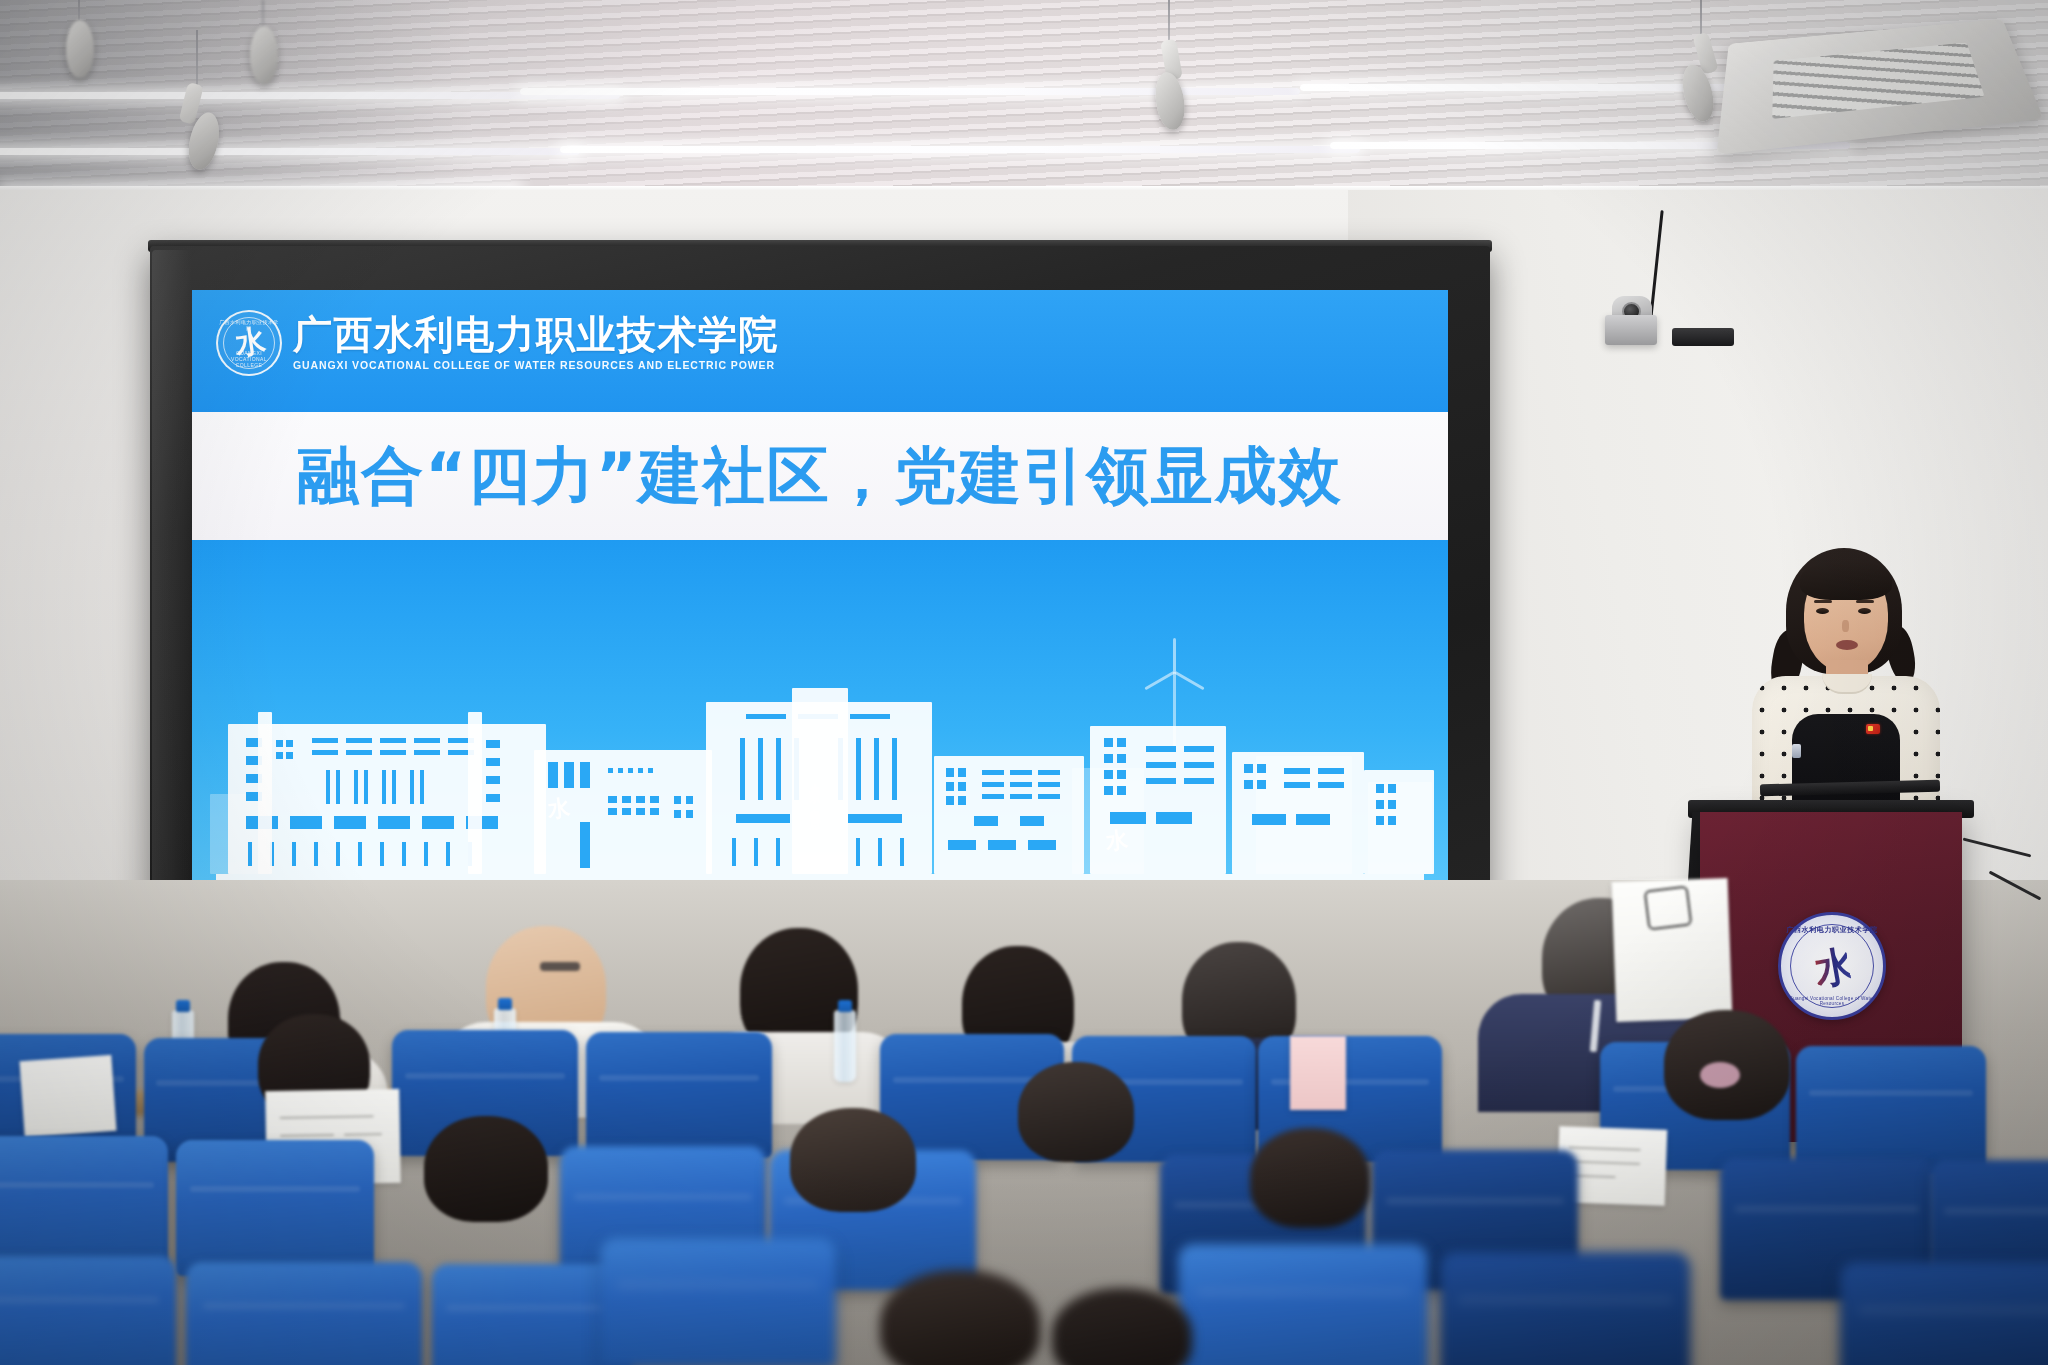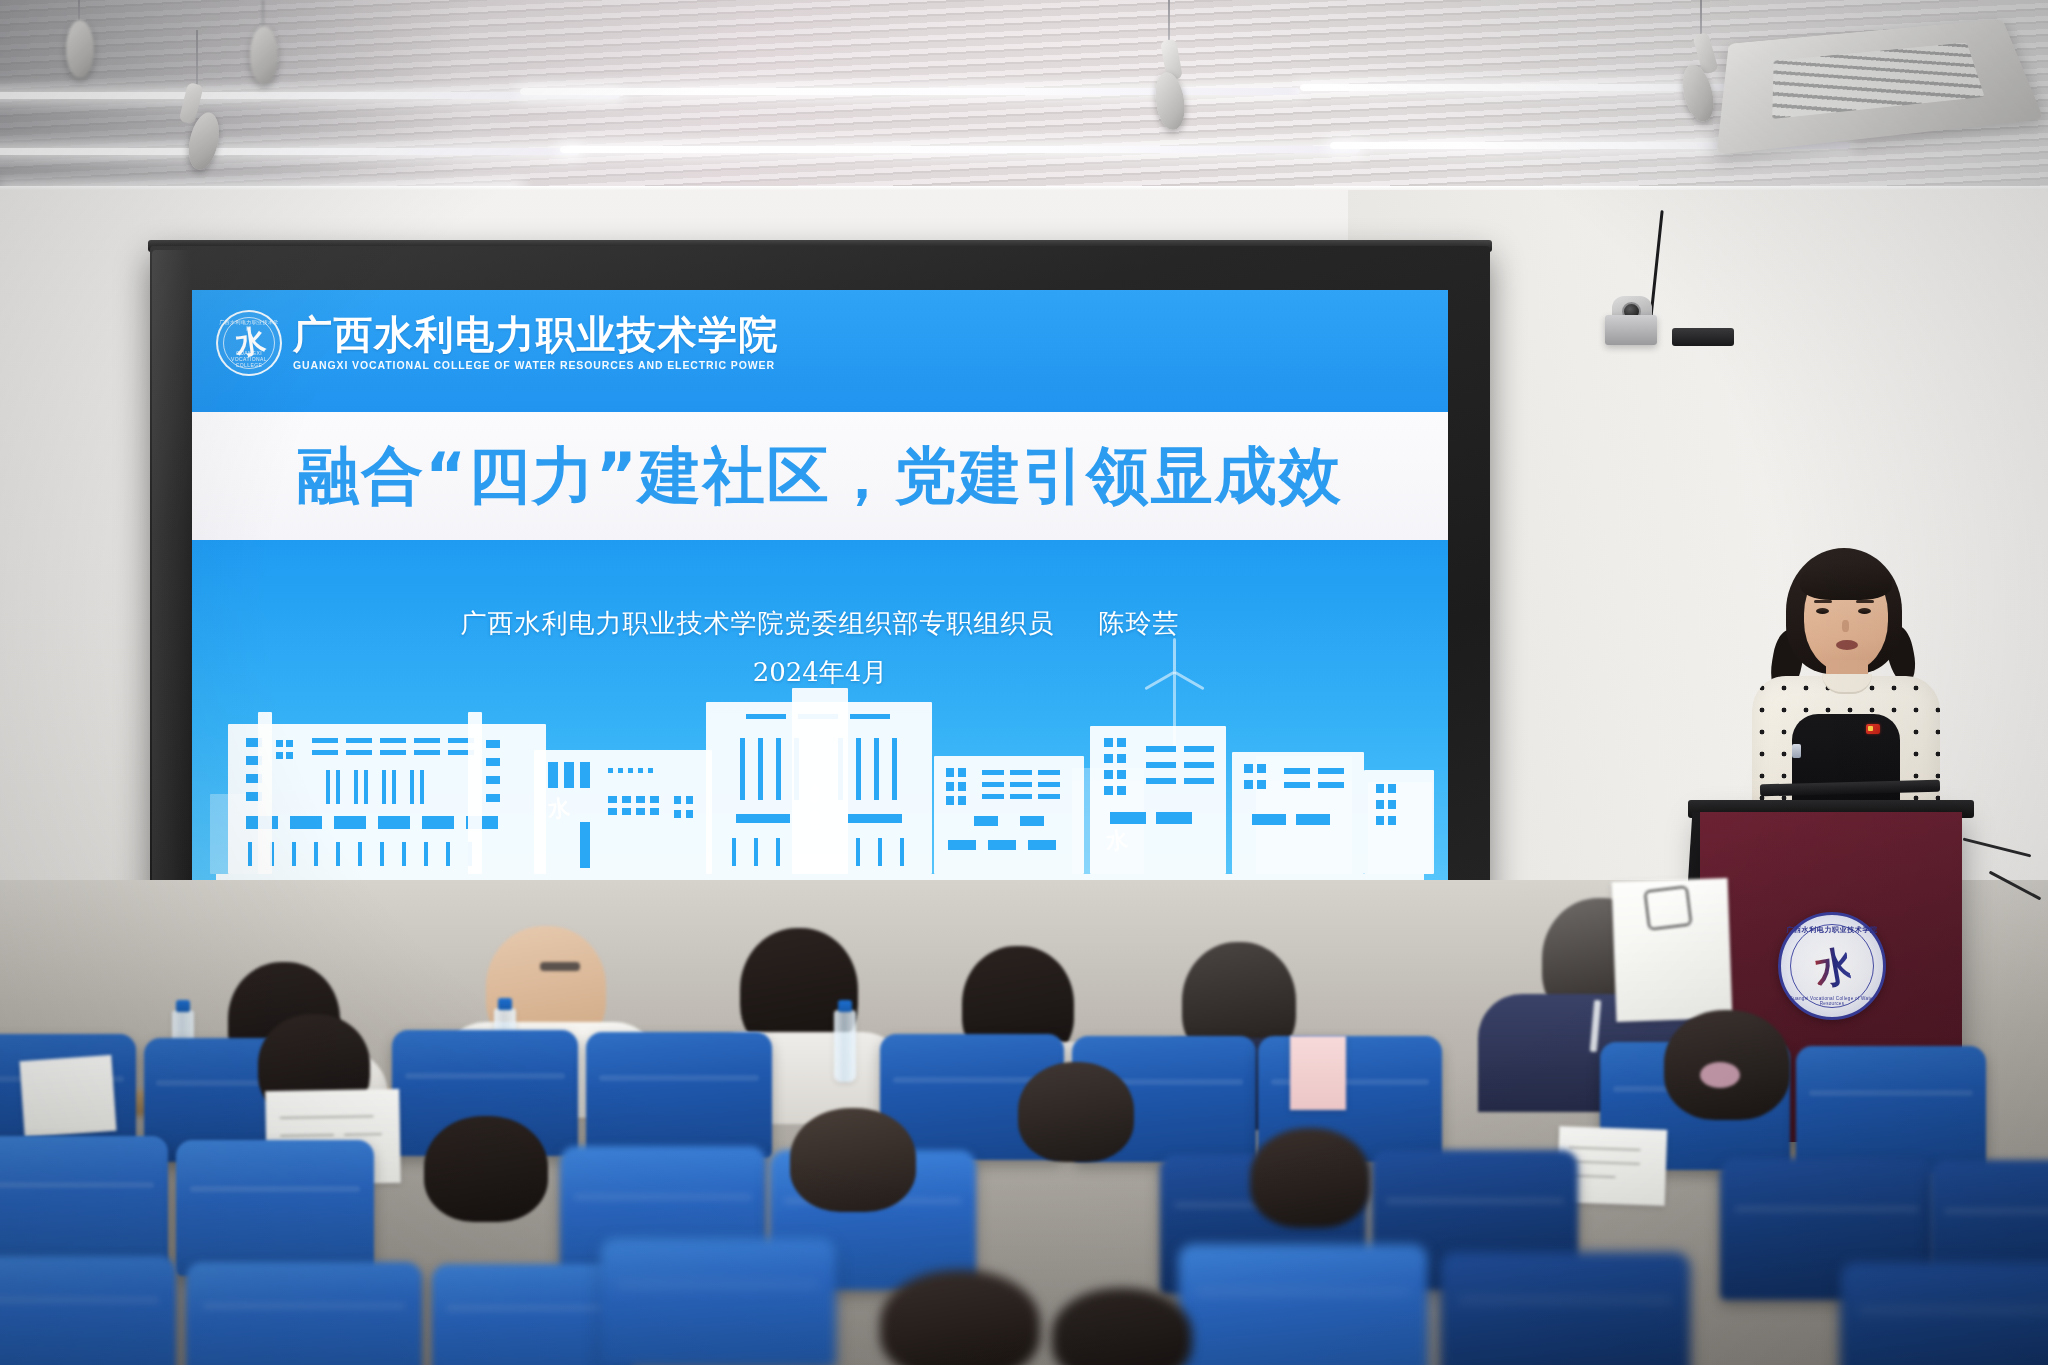--- a/index.html
+++ b/index.html
@@ -517,26 +517,20 @@
       <div class="school-names">
         <div class="school-cn">广西水利电力职业技术学院</div>
         <div class="school-en">GUANGXI VOCATIONAL  COLLEGE OF WATER RESOURCES AND ELECTRIC POWER</div>
       </div>
     </div>
 
     <div class="slide-title">
       <span>融合“四力”建社区，党建引领显成效</span>
     </div>
 
-    <div class="slide-sub">
-      <div class="sub-line1">
-        <span>广西水利电力职业技术学院党委组织部专职组织员</span><span class="sub-name">陈玲芸</span>
-      </div>
-      <div class="sub-line2">2024年4月</div>
-    </div>
 
   </div>
 
   <div class="floor"></div>
 
   <div class="speaker">
     <div class="sp-hair-tail"></div>
     <div class="sp-hair-tail2"></div>
     <div class="sp-hair-back"></div>
     <div class="sp-face"></div>

